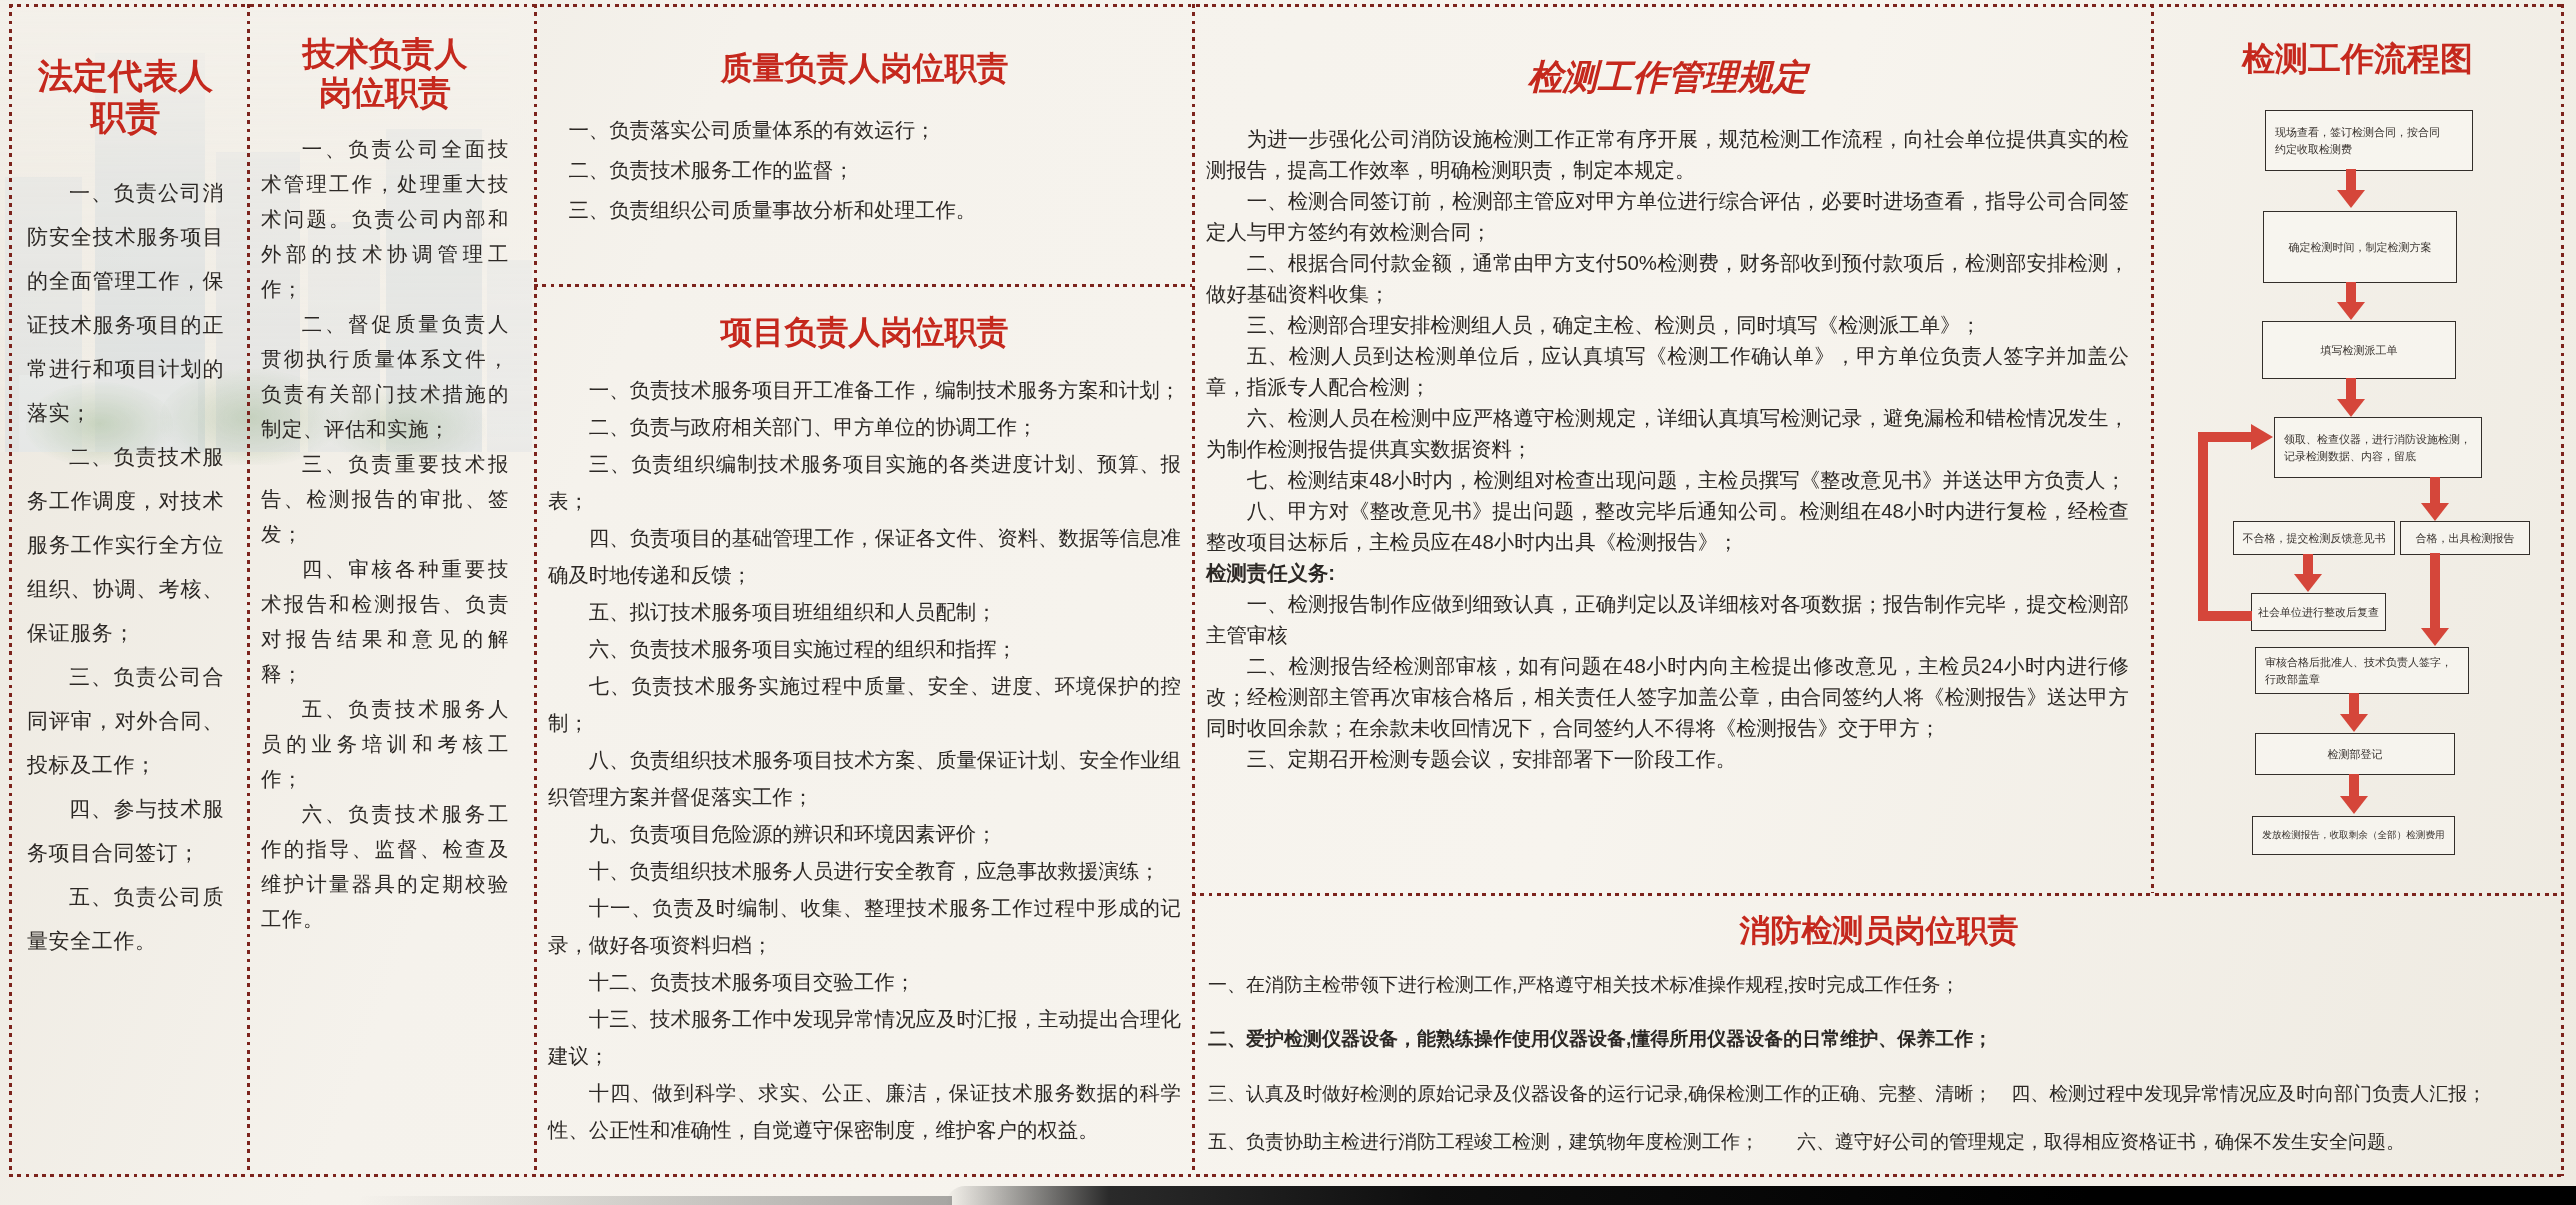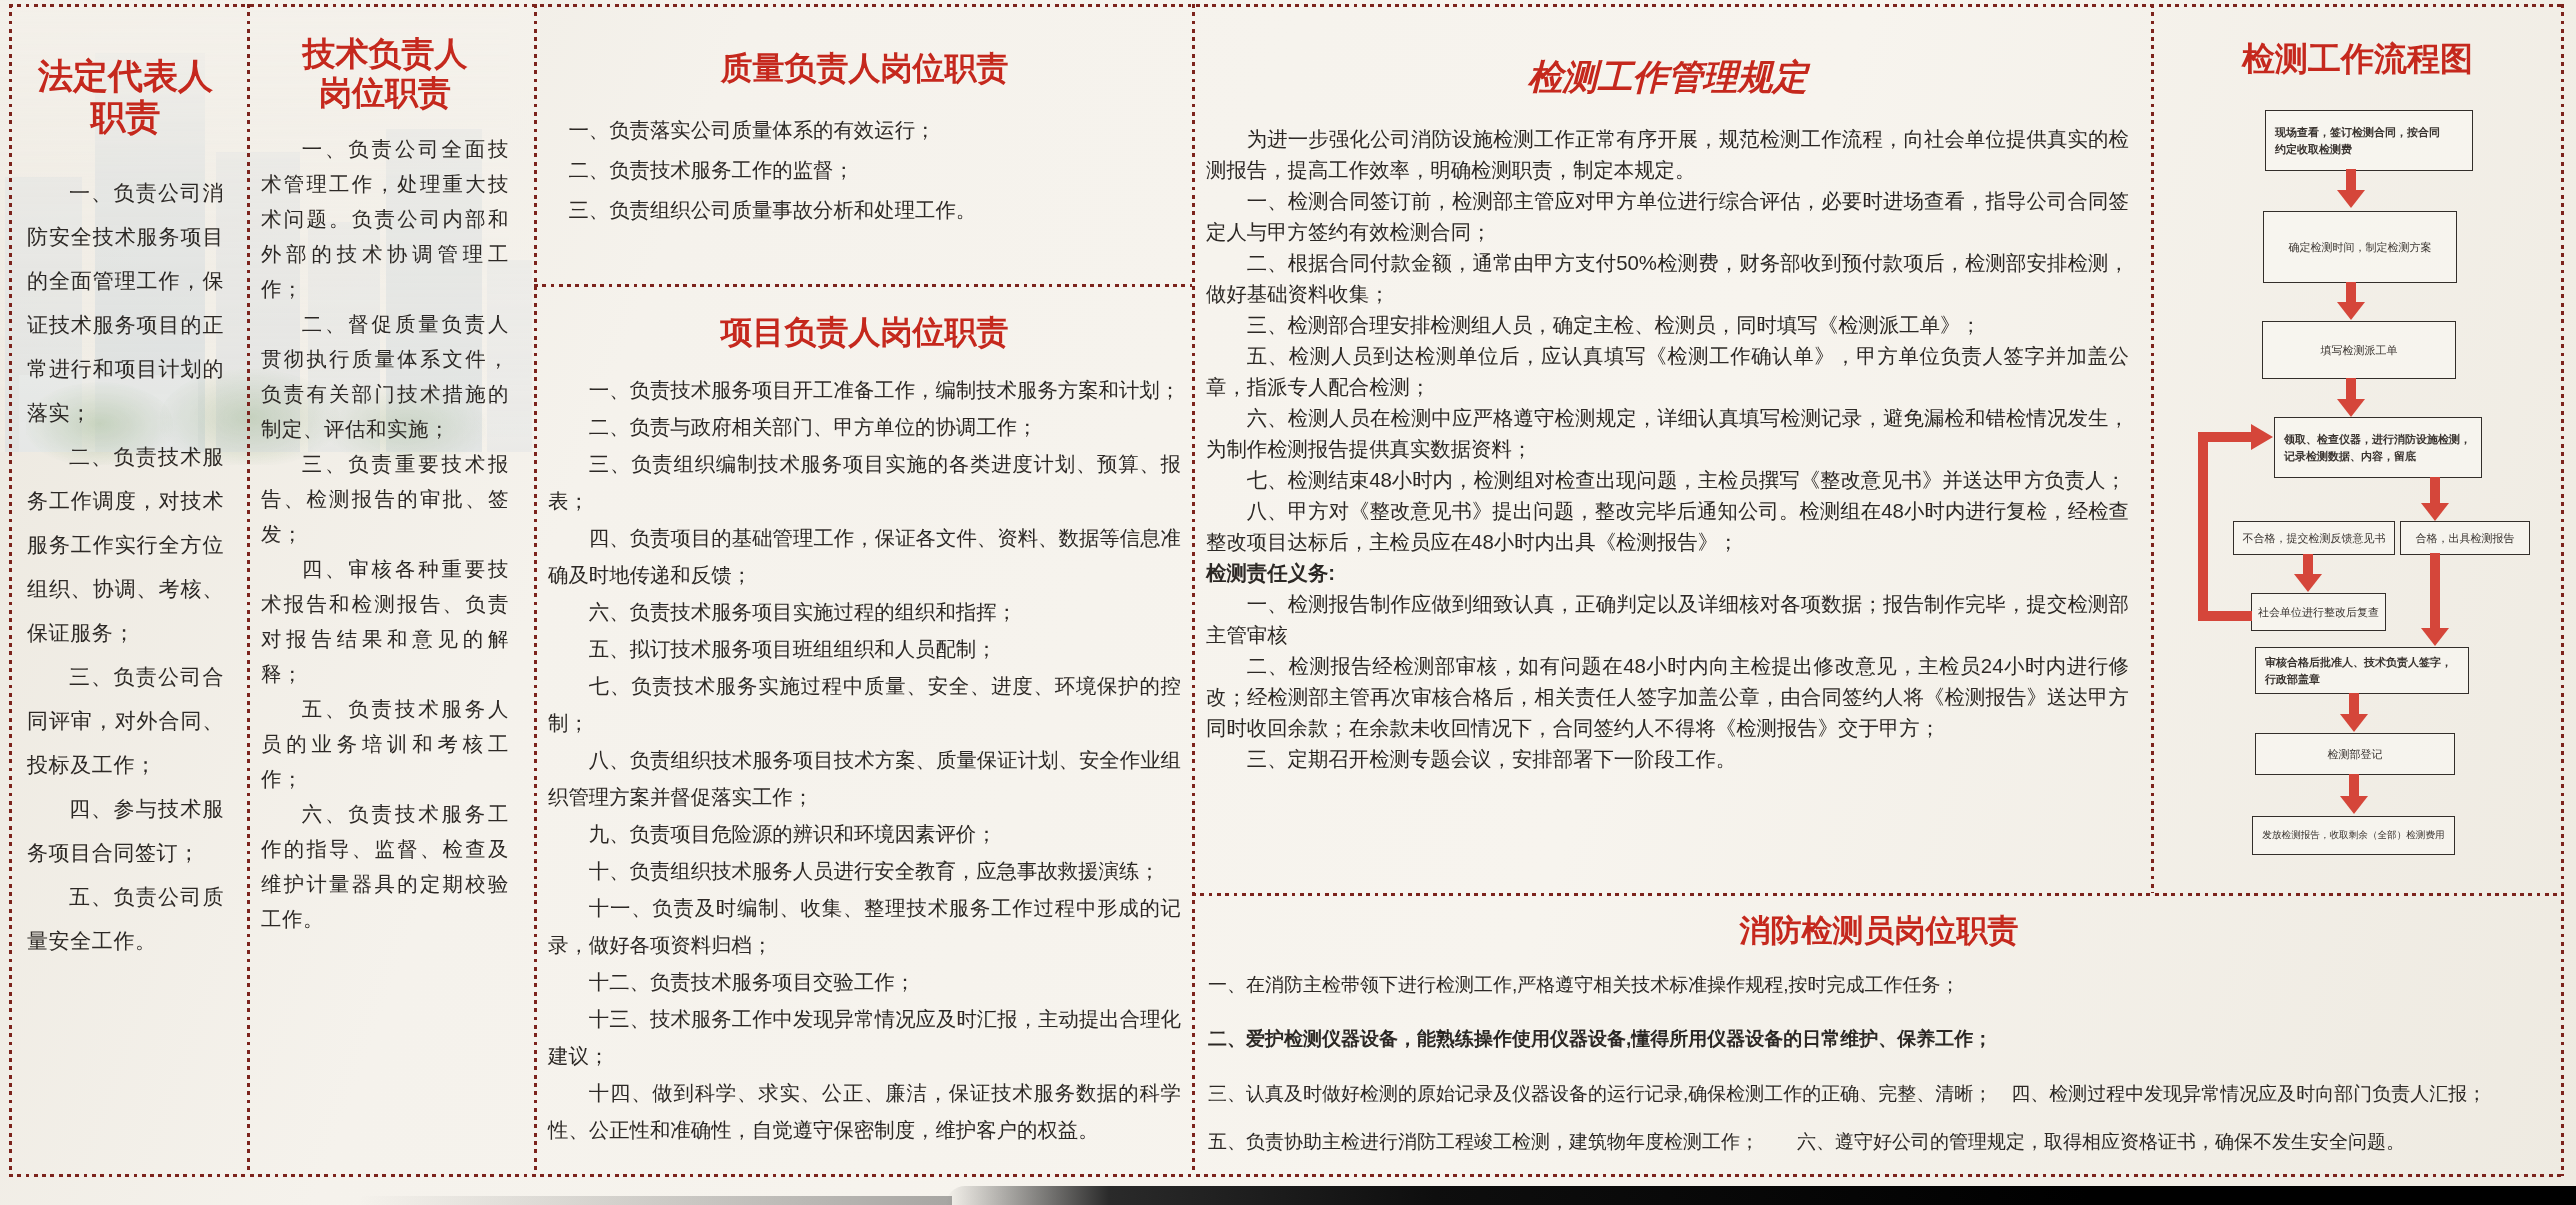--- a/index.html
+++ b/index.html
@@ -13,21 +13,21 @@
     background-image:repeating-linear-gradient(to right,#7c231c 0 3.8px,rgba(0,0,0,0) 3.8px 8.3px);}
   
   .panel{position:absolute;z-index:3;}
   .ptitle{font-family:"DejaVu Serif","Liberation Serif",serif;font-weight:bold;
     color:#c5281d;text-align:center;line-height:1.18;}
   .body33 p{margin:0;text-align:justify;text-indent:2em;}
   .flowbox{position:absolute;border:1.9px solid #332e2a;background:rgba(250,248,243,.6);
     display:flex;align-items:center;z-index:3;line-height:1.5;color:#3a3430;}
   .fb-c{justify-content:center;text-align:center;}
   .fb-l{padding-left:9px;padding-right:5.1px;text-align:left;}
-  .pre{white-space:pre-line;font-weight:bold;}
+  .pre{white-space:pre-line;}
   .shaft{position:absolute;background:#d5463a;z-index:3;}
   .dhead{position:absolute;width:0;height:0;border-left:14px solid rgba(0,0,0,0);
     border-right:14px solid rgba(0,0,0,0);border-top:18px solid #d5463a;z-index:3;}
   .rhead{position:absolute;width:0;height:0;border-top:13.4px solid rgba(0,0,0,0);
     border-bottom:13.4px solid rgba(0,0,0,0);border-left:22px solid #d5463a;z-index:3;}
   
   #sky{position:absolute;left:0;top:1180;width:540px;height:452px;z-index:1;opacity:.85;}
   .bld{position:absolute;bottom:0;}
   .win{background-image:repeating-linear-gradient(to bottom,rgba(255,255,255,.55) 0 3.2px,rgba(0,0,0,0) 3.2px 10.2px),
        repeating-linear-gradient(to right,rgba(96,118,138,.20) 0 5.8px,rgba(0,0,0,0) 5.8px 12.8px);}
@@ -104,22 +104,22 @@
     </div>
   </div>
 
   <div class="panel" style="left:548px;top:314px;width:633px;">
     <div class="ptitle" style="font-size:32px;">项目负责人岗位职责</div>
     <div class="body33" style="margin-top:20.4px;font-size:20.4px;line-height:37px;">
       <p>一、负责技术服务项目开工准备工作，编制技术服务方案和计划；</p>
       <p>二、负责与政府相关部门、甲方单位的协调工作；</p>
       <p>三、负责组织编制技术服务项目实施的各类进度计划、预算、报表；</p>
       <p>四、负责项目的基础管理工作，保证各文件、资料、数据等信息准确及时地传递和反馈；</p>
+      <p>五、拟订技术服务项目班组组织和人员配制；</p>
       <p>六、负责技术服务项目实施过程的组织和指挥；</p>
-      <p>五、拟订技术服务项目班组组织和人员配制；</p>
       <p>七、负责技术服务实施过程中质量、安全、进度、环境保护的控制；</p>
       <p>八、负责组织技术服务项目技术方案、质量保证计划、安全作业组织管理方案并督促落实工作；</p>
       <p>九、负责项目危险源的辨识和环境因素评价；</p>
       <p>十、负责组织技术服务人员进行安全教育，应急事故救援演练；</p>
       <p>十一、负责及时编制、收集、整理技术服务工作过程中形成的记录，做好各项资料归档；</p>
       <p>十二、负责技术服务项目交验工作；</p>
       <p>十三、技术服务工作中发现异常情况应及时汇报，主动提出合理化建议；</p>
       <p>十四、做到科学、求实、公正、廉洁，保证技术服务数据的科学性、公正性和准确性，自觉遵守保密制度，维护客户的权益。</p>
     </div>
   </div>

